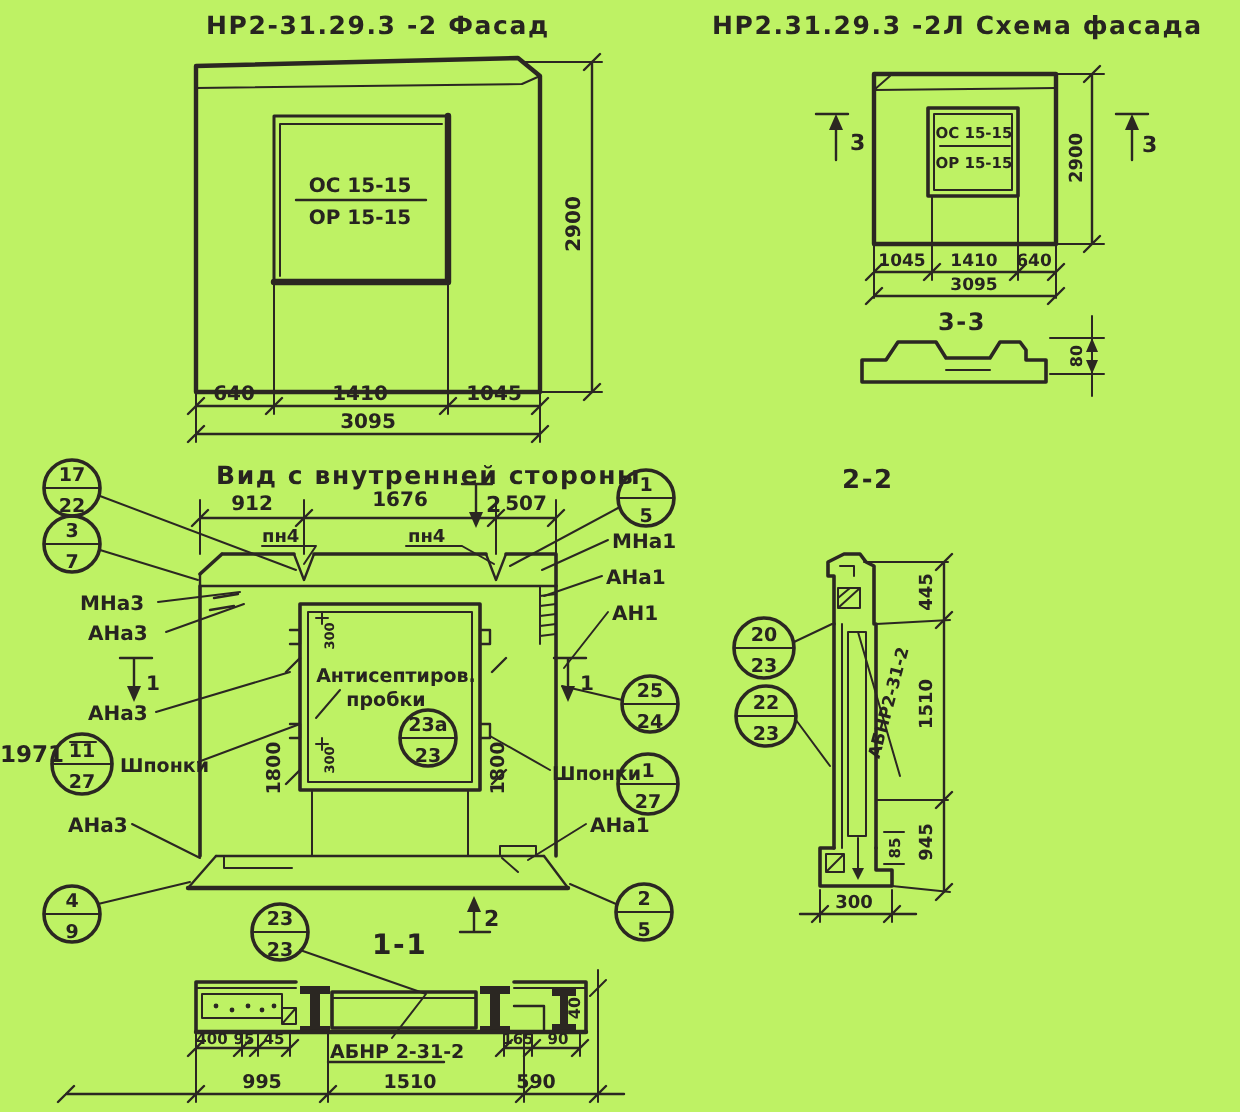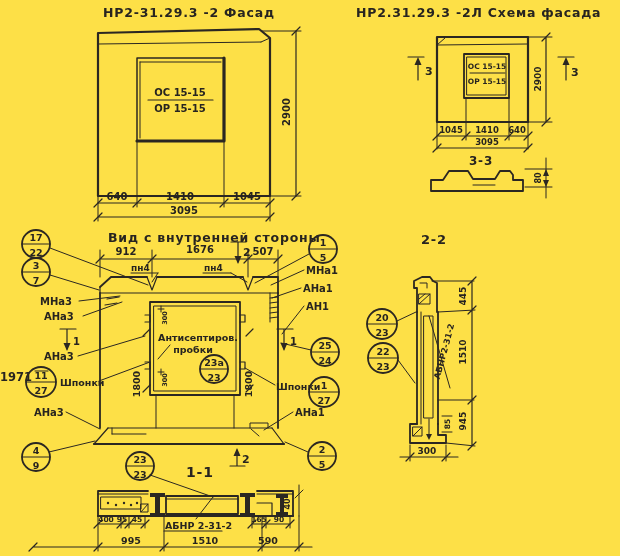--- a/index.html
+++ b/index.html
@@ -1,16 +1,16 @@
 <!DOCTYPE html>
 <html><head>
 <meta charset="utf-8">
 <style>
   html,body{margin:0;padding:0;background:#dcdcd8;}
-  #canvas{position:relative;width:620px;height:556px;background:#fde047;overflow:hidden;}
+  #canvas{position:relative;width:620px;height:556px;background:#bef264;overflow:hidden;}
   svg{display:block;}
   .ln{stroke:#2b2722;fill:none;stroke-width:1.5;stroke-linecap:round;stroke-linejoin:round;}
   .w1{stroke-width:1;}.w12{stroke-width:1.2;}.w18{stroke-width:1.8;}
   .w22{stroke-width:2.2;}.w3{stroke-width:3.2;}
   .blk{fill:#2b2722;stroke:none;}
   text{font-family:"DejaVu Sans",sans-serif;font-weight:700;fill:#272420;}
   .mid{text-anchor:middle;}
   .s65{font-size:6.5px;}.s75{font-size:7.5px;}.s8{font-size:8px;}.s85{font-size:8.5px;}
   .s9{font-size:9px;}.s95{font-size:9.5px;}.s10{font-size:10px;}
   .s11{font-size:11px;}.s115{font-size:11.5px;}.s12{font-size:12px;}.s125{font-size:12.5px;}

